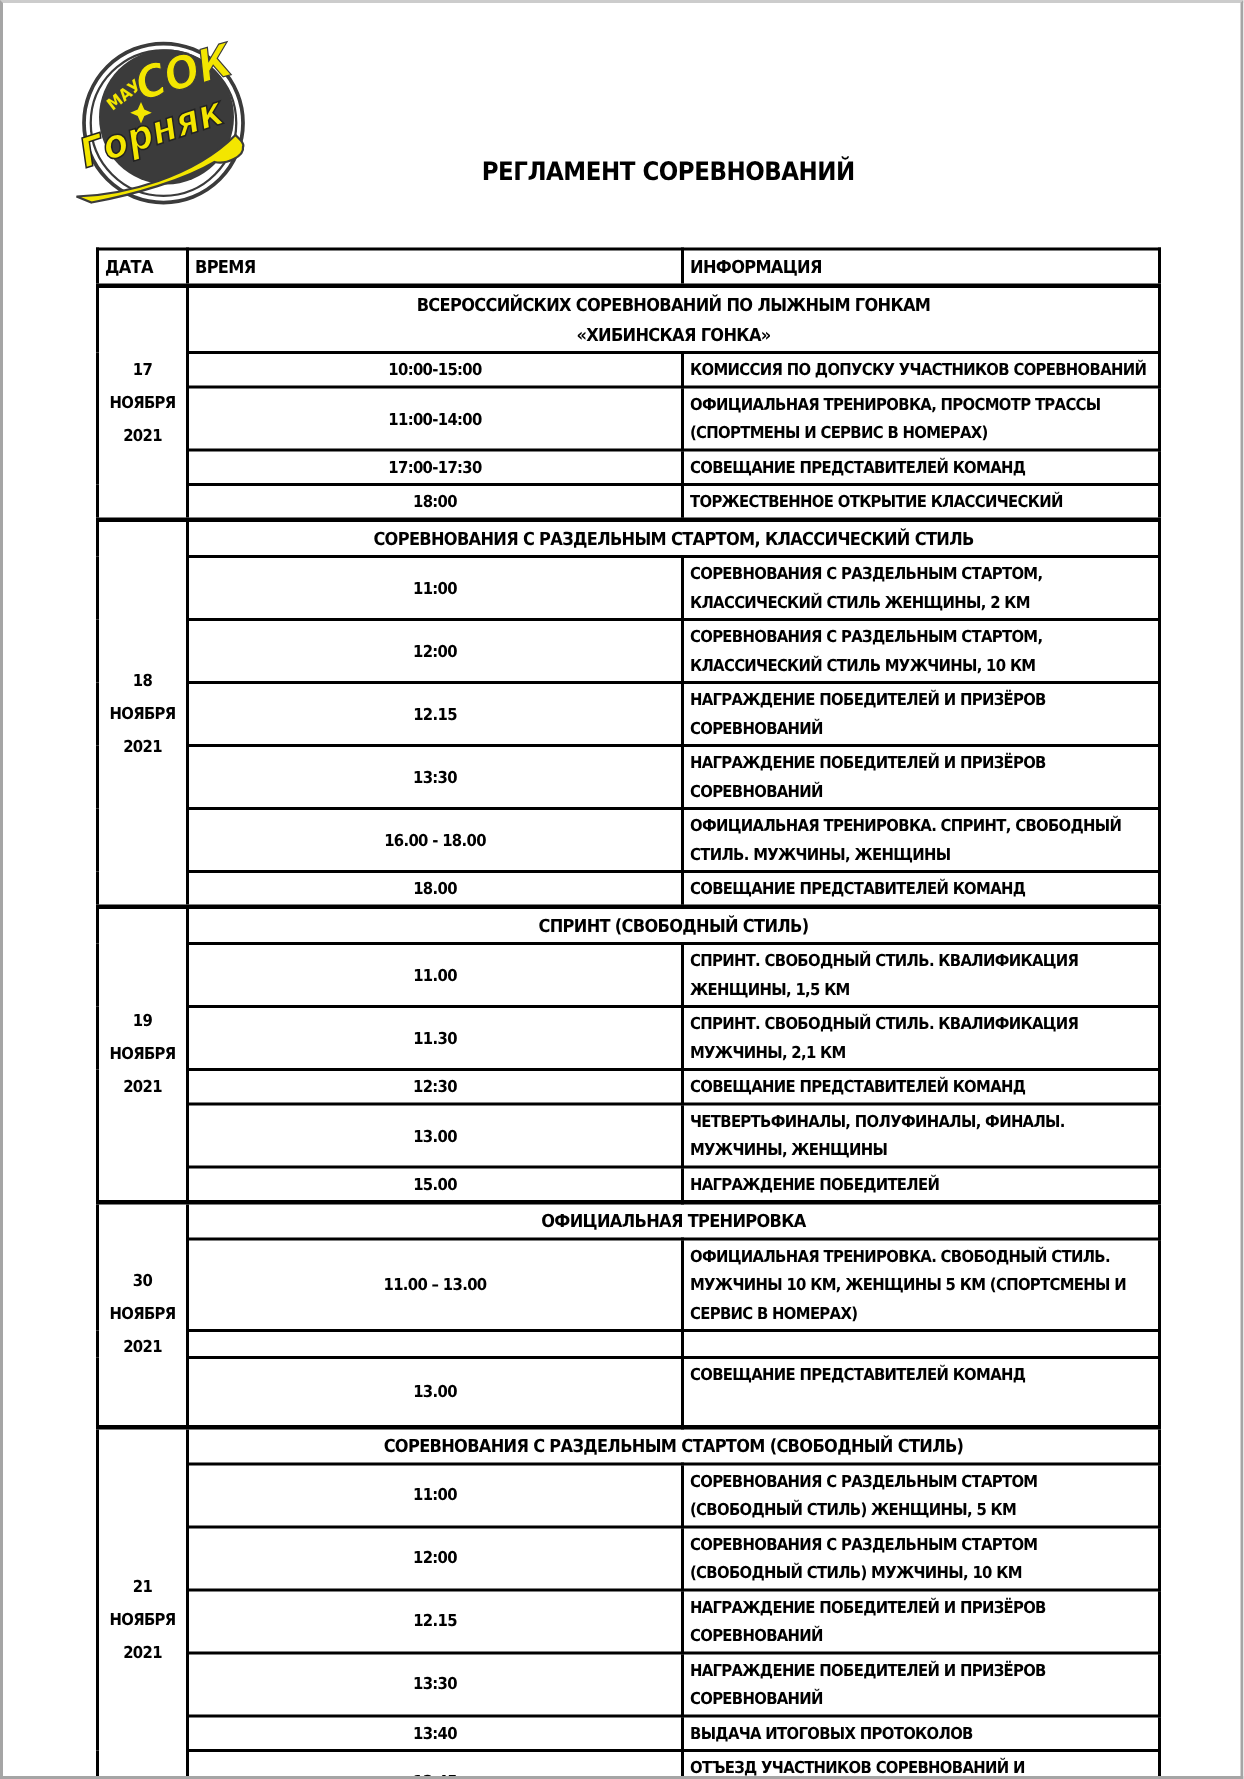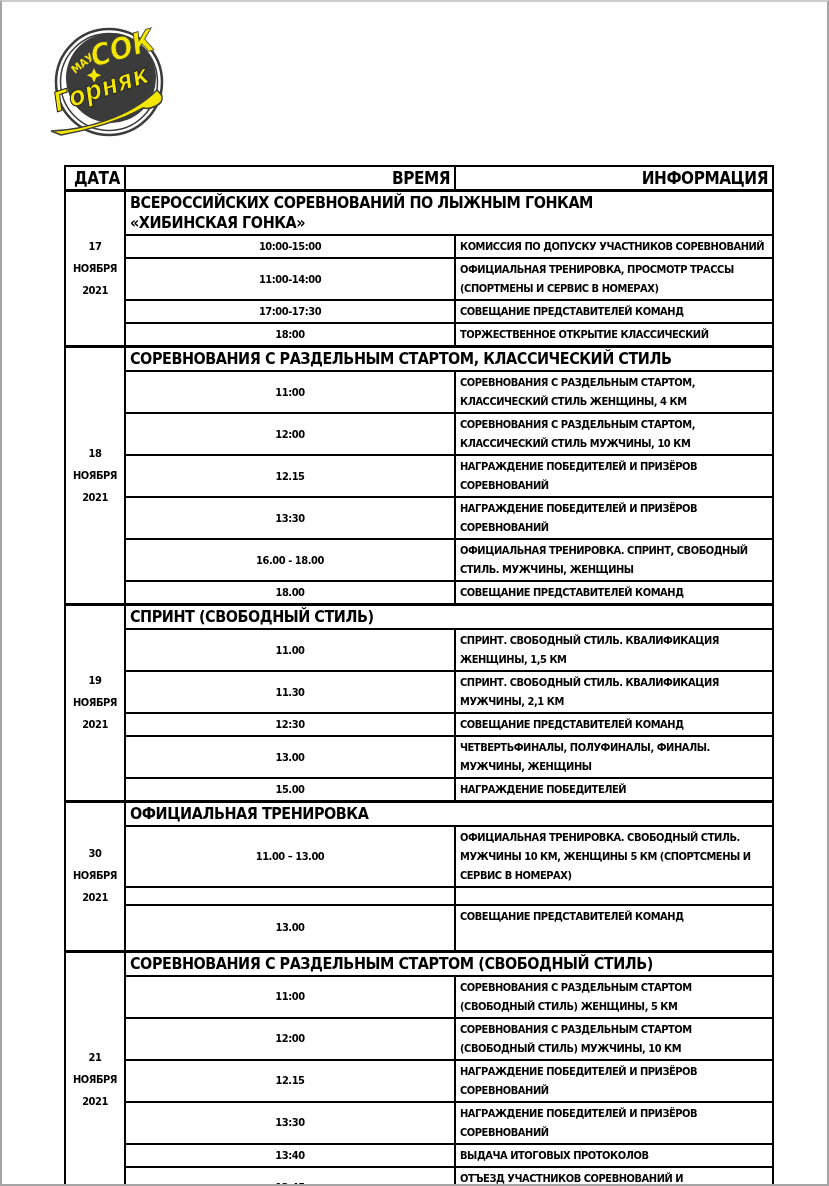--- a/index.html
+++ b/index.html
@@ -30,35 +30,35 @@
   .schedule th,.schedule td{
     border:2px solid #000;
     padding:1px 4px;
     font-weight:bold;
     font-size:11px;
     line-height:19px;
     letter-spacing:-0.45px;
     overflow:hidden;
   }
   .schedule thead th{
-    height:20px;text-align:right;vertical-align:middle;
-    font-size:17px;border-bottom:3px solid #000;
+    height:20px;text-align:left;vertical-align:middle;
+    font-size:12px;border-bottom:3px solid #000;
   }
   .schedule tbody tr:first-child td{border-top:3px solid #000;}
   td.date{
     width:60px;text-align:center;vertical-align:middle;
     line-height:22px;
     margin-top:45px;
   }
   td.time{width:330px;text-align:center;vertical-align:middle;}
   td.info{width:318px;text-align:left;vertical-align:top;}
   td.section{
-    text-align:left;vertical-align:middle;
+    text-align:center;vertical-align:middle;
     white-space:pre-line;
-    font-size:16px;line-height:20px;
+    font-size:12px;line-height:20px;
   }
   tr.rs {height:21px;}
   tr.rs2{height:42px;}
   tr.r1 {height:21px;margin-top:27px;}
   tr.r2 {height:42px;}
   tr.re {height:18px;}
   tr.rt {height:46px;}
 </style>
 </head>
 <body>
@@ -71,20 +71,21 @@
       <circle cx="64" cy="58" r="48.5" fill="none" stroke="#3b3b3b" stroke-width="1.5"></circle>
       <circle cx="66" cy="54" r="45" fill="#3b3b3b"></circle>
       <text x="30" y="50" transform="rotate(-38 30 50)" fill="#f3e600" font-size="11" font-weight="bold">МАУ</text>
       <text x="49" y="43" transform="rotate(-16 49 43)" fill="#f3e600" stroke="#3b3b3b" stroke-width="0.8" font-size="30" font-weight="bold" font-style="italic">СОК</text>
       <path d="M49 44 l2.2 5 5 2.2 -5 2.2 -2.2 5 -2.2 -5 -5 -2.2 5 -2.2 z" fill="#f3e600"></path>
       <text x="12" y="88" transform="rotate(-18 12 88)" fill="#f3e600" stroke="#222222" stroke-width="1" font-size="27" font-weight="bold" font-style="italic">Горняк</text>
       <path d="M6 107 C 38 106 84 94 112 66 C 116 70 118 72 117 74 C 118 80 106 86 98 84 C 78 96 44 106 16 111 Z" fill="#f3e600" stroke="#3b3b3b" stroke-width="1.5"></path>
     </svg>
   </div>
 
+  <h1 class="doc-title">РЕГЛАМЕНТ СОРЕВНОВАНИЙ</h1>
 
   <table class="schedule">
     <colgroup>
       <col style="width:60px">
         <col style="width:330px">
         <col style="width:318px">
     </colgroup>
     <thead>
       <tr>
         <th>ДАТА</th>
@@ -117,21 +118,21 @@
       </tr>
     </tbody>
 
     <tbody>
       <tr class="rs">
         <td class="date" rowspan="7">18 НОЯБРЯ 2021</td>
         <td class="section" colspan="2">СОРЕВНОВАНИЯ С РАЗДЕЛЬНЫМ СТАРТОМ, КЛАССИЧЕСКИЙ СТИЛЬ</td>
       </tr>
       <tr class="r2">
         <td class="time">11:00</td>
-        <td class="info">СОРЕВНОВАНИЯ С РАЗДЕЛЬНЫМ СТАРТОМ, КЛАССИЧЕСКИЙ СТИЛЬ ЖЕНЩИНЫ, 4 КМ</td>
+        <td class="info">СОРЕВНОВАНИЯ С РАЗДЕЛЬНЫМ СТАРТОМ, КЛАССИЧЕСКИЙ СТИЛЬ ЖЕНЩИНЫ, 2 КМ</td>
       </tr>
       <tr class="r2">
         <td class="time">12:00</td>
         <td class="info">СОРЕВНОВАНИЯ С РАЗДЕЛЬНЫМ СТАРТОМ, КЛАССИЧЕСКИЙ СТИЛЬ МУЖЧИНЫ, 10 КМ</td>
       </tr>
       <tr class="r1">
         <td class="time">12.15</td>
         <td class="info">НАГРАЖДЕНИЕ ПОБЕДИТЕЛЕЙ И ПРИЗЁРОВ СОРЕВНОВАНИЙ</td>
       </tr>
       <tr class="r1">

